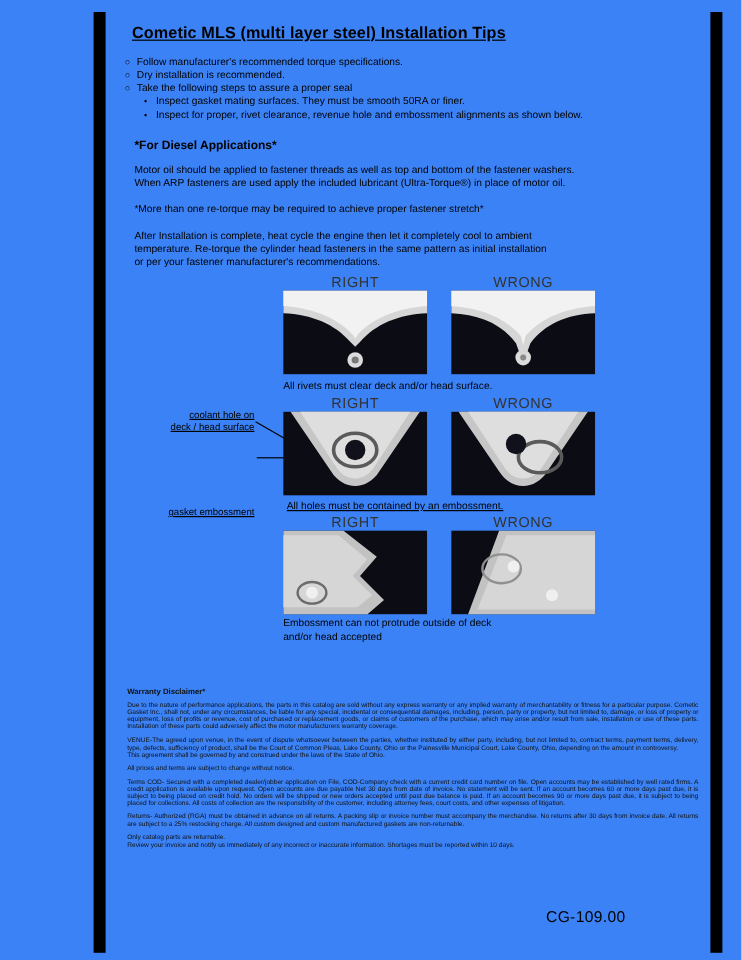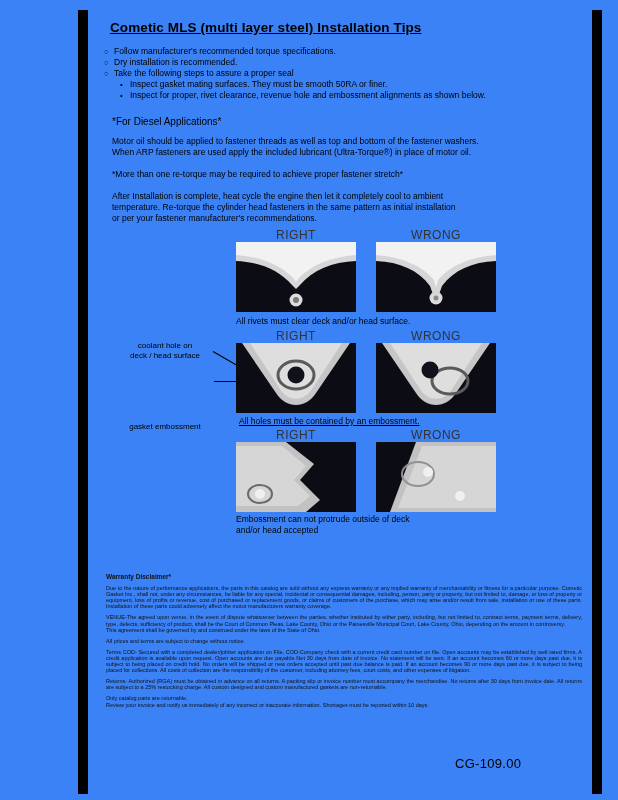--- a/index.html
+++ b/index.html
@@ -16,38 +16,38 @@
     font-size:13.5px;font-weight:bold;text-decoration:underline;
     letter-spacing:0.1px;
   }
 
   .bullets{position:absolute;left:104px;top:46px;width:474px;font-size:8.5px;line-height:11px;}
   .b-line{display:flex;align-items:baseline;}
   .b-sub{margin-left:16px;}
   .marker{width:10px;flex:0 0 10px;font-size:7.5px;}
 
   .diesel{position:absolute;left:112px;top:116px;width:462px;}
-  .diesel-heading{font-size:10px;font-weight:normal;margin:0 0 9px 0;}
+  .diesel-heading{font-size:10px;font-weight:bold;margin:0 0 9px 0;}
   .body-para{font-size:8.5px;line-height:11px;margin:0 0 11px 0;}
   .pre{white-space:pre-line;}
 
   .dlabel{position:absolute;width:120px;text-align:center;font-size:12px;color:#333;letter-spacing:0.5px;}
   .panel{position:absolute;width:120px;height:70px;}
   .panel svg{display:block;}
   .dcaption{position:absolute;font-size:8.5px;line-height:10.5px;}
 
   .lab-r1-right{left:236px;top:228px;} .lab-r1-wrong{left:376px;top:228px;}
   .p-r1-right{left:236px;top:242px;}   .p-r1-wrong{left:376px;top:242px;}
   .cap-r1{left:236px;top:316px;width:300px;}
 
   .lab-r2-right{left:236px;top:329px;} .lab-r2-wrong{left:376px;top:329px;}
   .p-r2-right{left:236px;top:343px;}   .p-r2-wrong{left:376px;top:343px;}
   .cap-r2{left:239px;top:416px;width:300px;text-decoration:underline;}
 
-  .ann{position:absolute;font-size:8px;line-height:9.5px;text-align:center;width:94px;}
+  .ann{position:absolute;font-size:8px;line-height:9.5px;text-align:right;width:94px;text-decoration:underline;}
   .ann-coolant{left:118px;top:341px;}
   .ann-emboss{left:118px;top:376px;margin-top:46px;}
   .ptr{position:absolute;height:1px;background:#000;transform-origin:left center;}
   .ptr-coolant{left:213px;top:351px;width:28px;transform:rotate(30deg);}
   .ptr-emboss{left:214px;top:381px;width:23px;}
 
   .lab-r3-right{left:236px;top:428px;} .lab-r3-wrong{left:376px;top:428px;}
   .p-r3-right{left:236px;top:442px;}   .p-r3-wrong{left:376px;top:442px;}
   .cap-r3{left:236px;top:514px;width:260px;}
 

